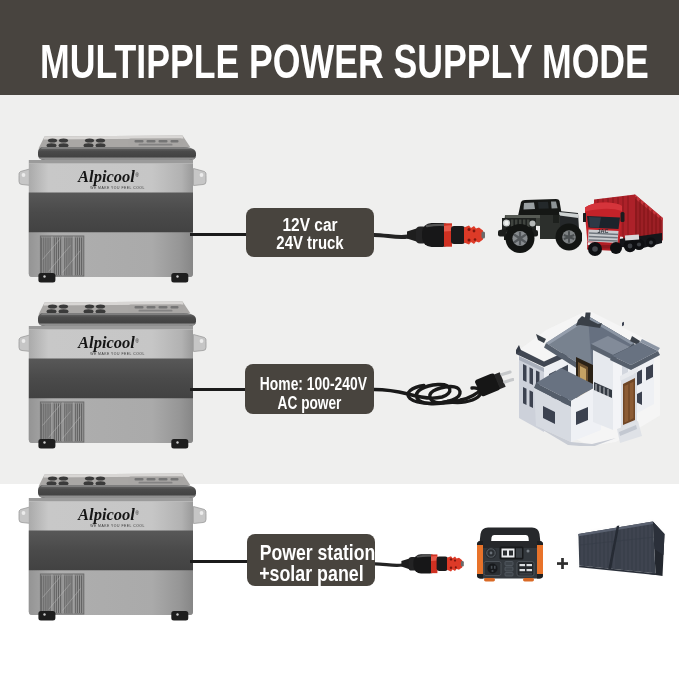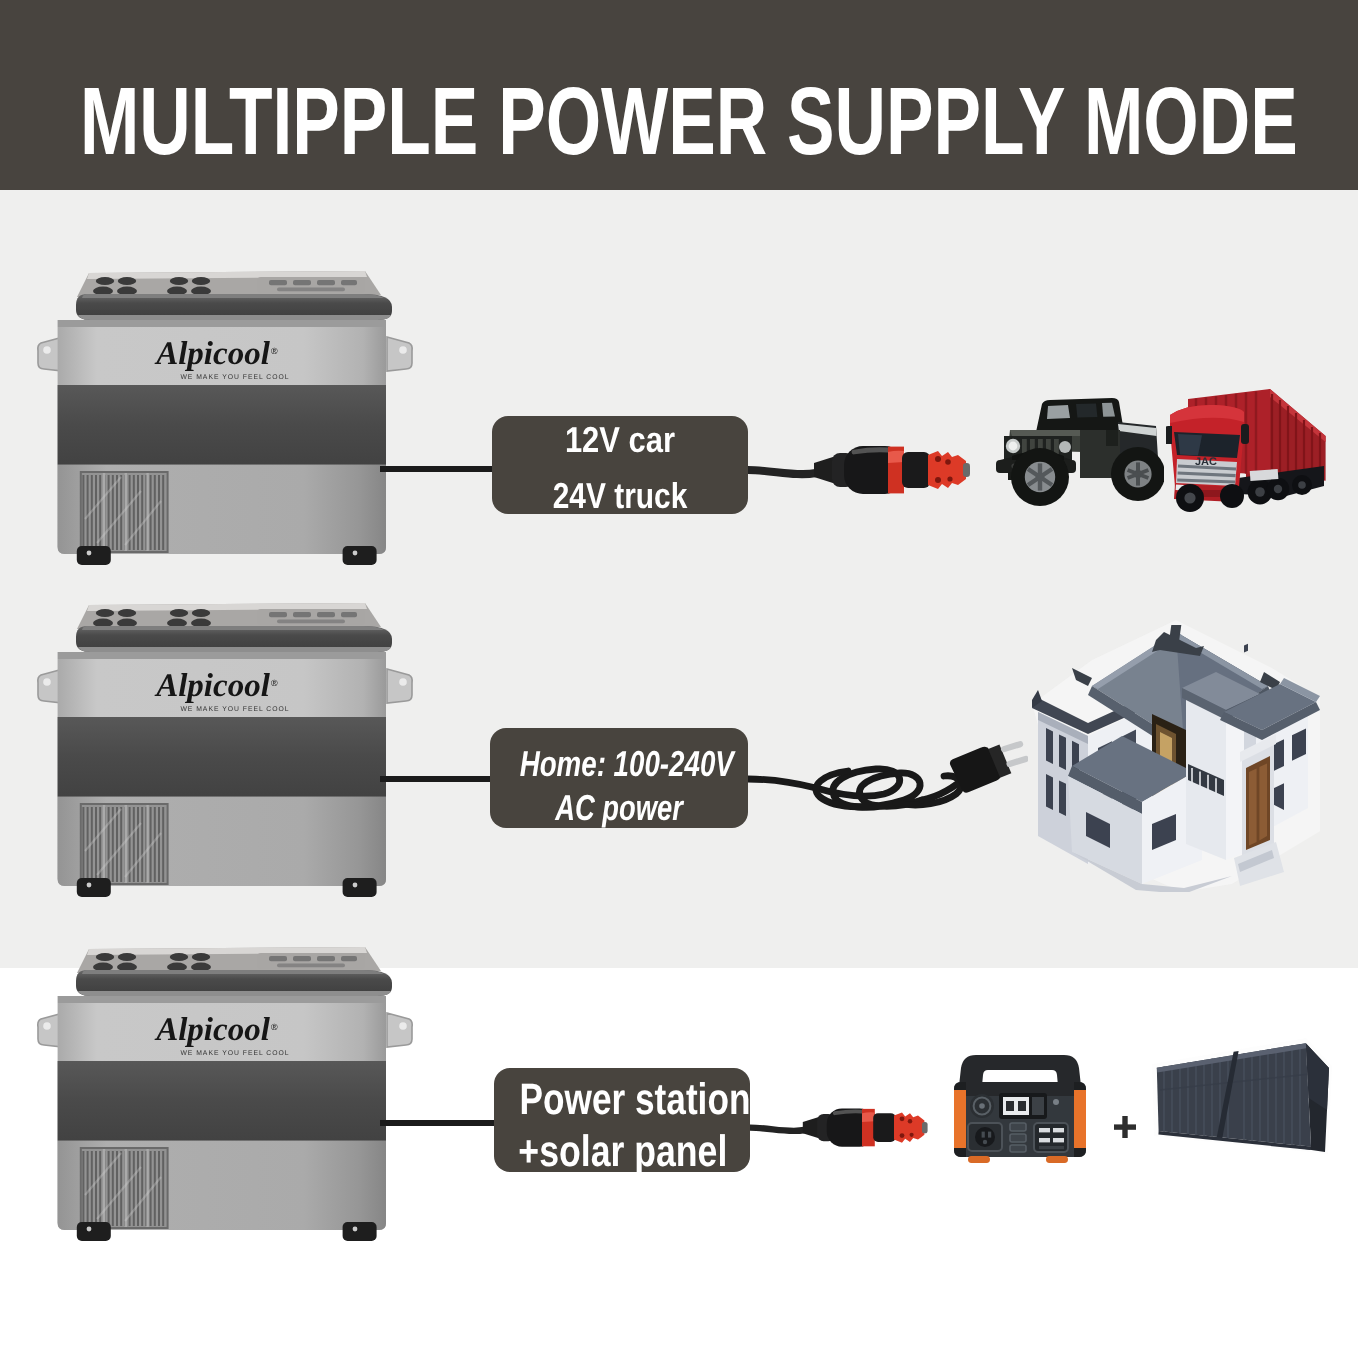--- a/index.html
+++ b/index.html
@@ -4,21 +4,21 @@
 <style>
   html,body{margin:0;padding:0;}
   body{width:679px;height:679px;overflow:hidden;font-family:"Liberation Sans",sans-serif;}
   .stage{position:absolute;top:0;left:0;width:679px;height:484px;background:#efefee;}
   .header{position:absolute;top:0;left:0;width:679px;height:95px;background:#48443f;}
   .title{position:absolute;top:34px;left:40px;display:inline-block;
     color:#ffffff;font-weight:bold;font-size:48px;letter-spacing:0px;
     transform:scaleX(0.742);transform-origin:left top;white-space:nowrap;}
   .label{position:absolute;background:#48443e;border-radius:8px;color:#fff;
     font-weight:bold;text-align:center;display:flex;flex-direction:column;
-    justify-content:space-between;box-sizing:border-box;}
+    justify-content:center;box-sizing:border-box;}
   .label div{transform-origin:center center;white-space:nowrap;}
   .hline{position:absolute;height:3px;background:#1b1b1b;}
   .abs{position:absolute;}
 </style>
 </head>
 <body>
 <div class="stage">
   <div class="header"></div>
   <div class="title">MULTIPPLE POWER SUPPLY MODE</div>
 
@@ -284,21 +284,21 @@
 
     <circle cx="12" cy="58" r="7" fill="#0e0f12"></circle>
       <circle cx="12" cy="58" r="2.8" fill="#44474c"></circle>
     <circle cx="33" cy="57" r="6" fill="#0e0f12"></circle>
   </svg>
 
   <svg class="abs" style="left:18px;top:301px;" width="189" height="148" viewBox="0 0 189 148">
       <use href="#cooler" x="0.5" y="0.5"></use>
     </svg>
   <div class="hline" style="left:190px;top:388px;width:57px;"></div>
-  <div class="label" style="left:245px;top:364px;width:129px;height:50px;padding-top:9px;font-style:italic;">
+  <div class="label" style="left:245px;top:364px;width:129px;height:50px;padding-top:9px;">
     <div style="font-size:18px;line-height:19px;transform:scaleX(0.77);">Home: 100-240V</div>
     <div style="font-size:18px;line-height:19px;transform:scaleX(0.76);">AC power</div>
   </div>
 
   <svg class="abs" style="left:374px;top:370px;" width="140" height="44" viewBox="0 0 140 44">
     <g fill="none" stroke="#191919" stroke-width="3.4" stroke-linecap="round">
       <path d="M0 19.5 C 12 19.5 24 21.5 34 24"></path>
       <path d="M34 24 C 46 27.5 58 29.5 68 27 C 80 23.5 78 13.5 64 14.5 C 50 15.5 40 21 43 28 C 46 34.5 62 35 74 31.5"></path>
       <path d="M50 15.5 C 38 17 30 23 36 28.5 C 44 35 64 34.5 78 30 C 90 26 88 16 76 16.5 C 62 17.5 52 23 57 29.5 C 61 34.5 76 34 87 30"></path>
       <path d="M74 31.5 C 86 34 98 31.5 104 27 C 109 23 106 17 98 18"></path>

